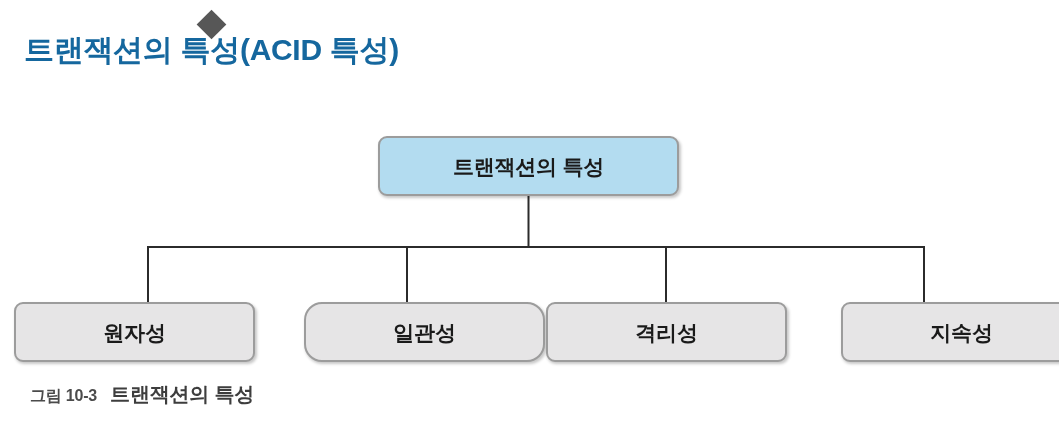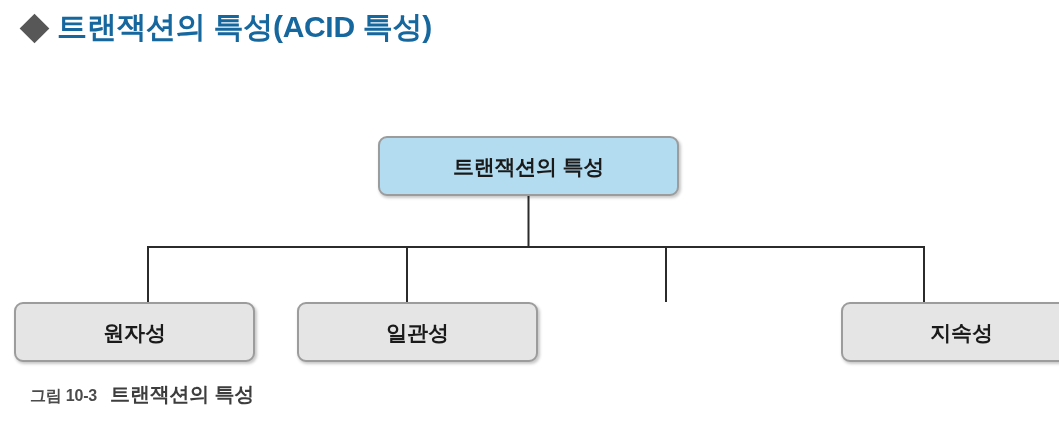--- a/index.html
+++ b/index.html
@@ -20,22 +20,22 @@
     overflow: hidden;
   }
 
   
   .heading {
     position: absolute;
     left: 24px;
     top: 12px;
     display: flex;
     align-items: center;
-    gap: 12px;
     white-space: nowrap;
+    flex-direction: column;
   }
   .bullet-diamond {
     width: 21px;
     height: 21px;
     background: #575757;
     transform: rotate(45deg);
     flex: 0 0 auto;
     margin-top: 2px;
   }
   .heading-text {
@@ -86,21 +86,21 @@
     width: 301px;
     height: 60px;
   }
   .node-child {
     background: #e6e5e6;
     top: 302px;
     width: 241px;
     height: 60px;
   }
   .node-child-0 { left: 14px; }
-  .node-child-1 { left: 297px; }
+  .node-child-1 { left: 304px; border-radius: 18px; }
   .node-child-2 { left: 546px; }
   .node-child-3 { left: 805px; margin-left: 36px; }
 
   
   .caption {
     position: absolute;
     left: 30px;
     top: 381px;
     display: flex;
     align-items: baseline;
@@ -147,20 +147,23 @@
     <div class="node node-root">
       <span class="node-label">트랜잭션의 특성</span>
     </div>
 
     <div class="node node-child node-child-0">
       <span class="node-label">원자성</span>
     </div>
     <div class="node node-child node-child-1">
       <span class="node-label">일관성</span>
     </div>
+    <div class="node node-child node-child-2">
+      <span class="node-label">격리성</span>
+    </div>
     <div class="node node-child node-child-3">
       <span class="node-label">지속성</span>
     </div>
 
   </div>
 
   <div class="caption">
     <span class="caption-figno">그림 10-3</span>
     <span class="caption-title">트랜잭션의 특성</span>
   </div>

